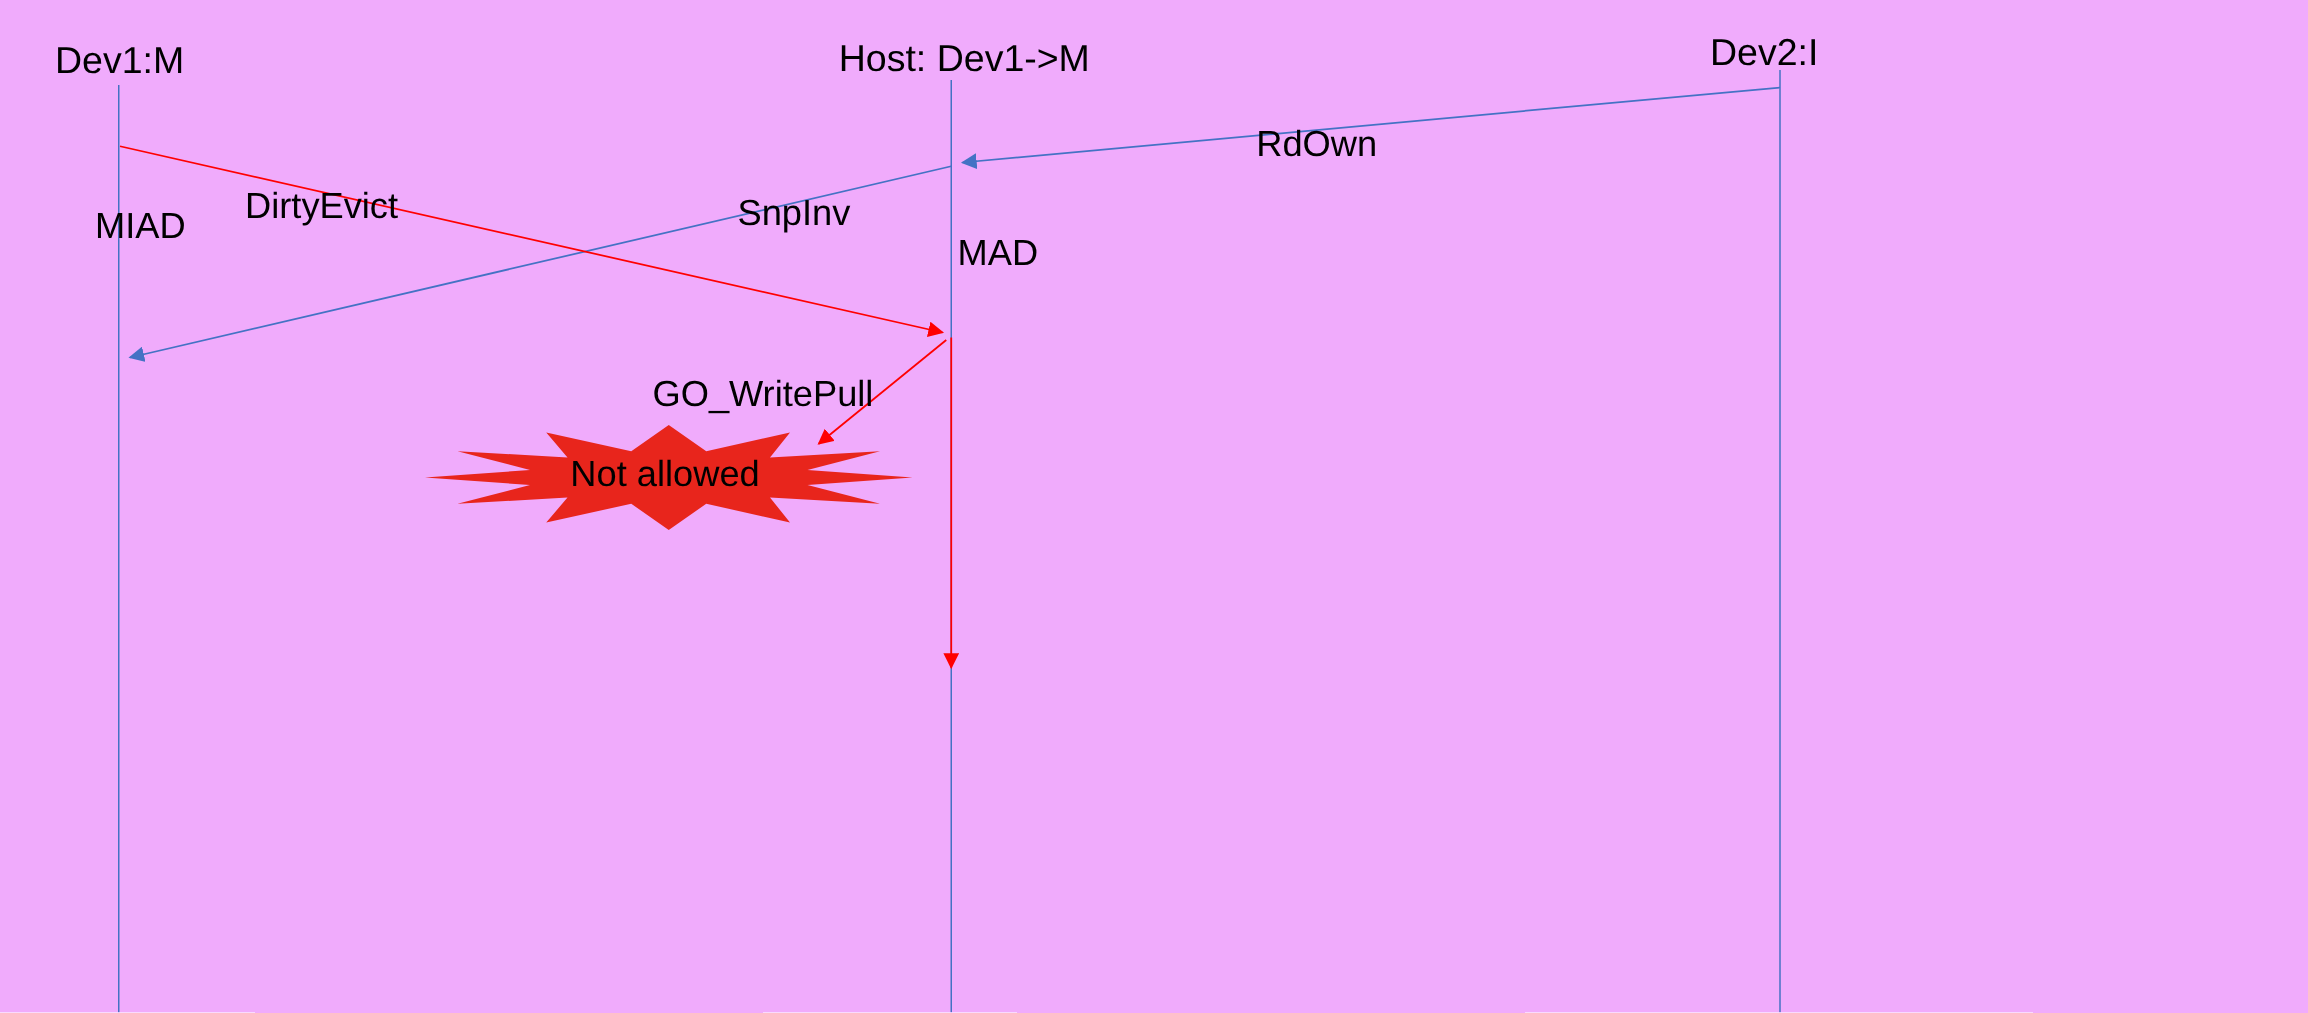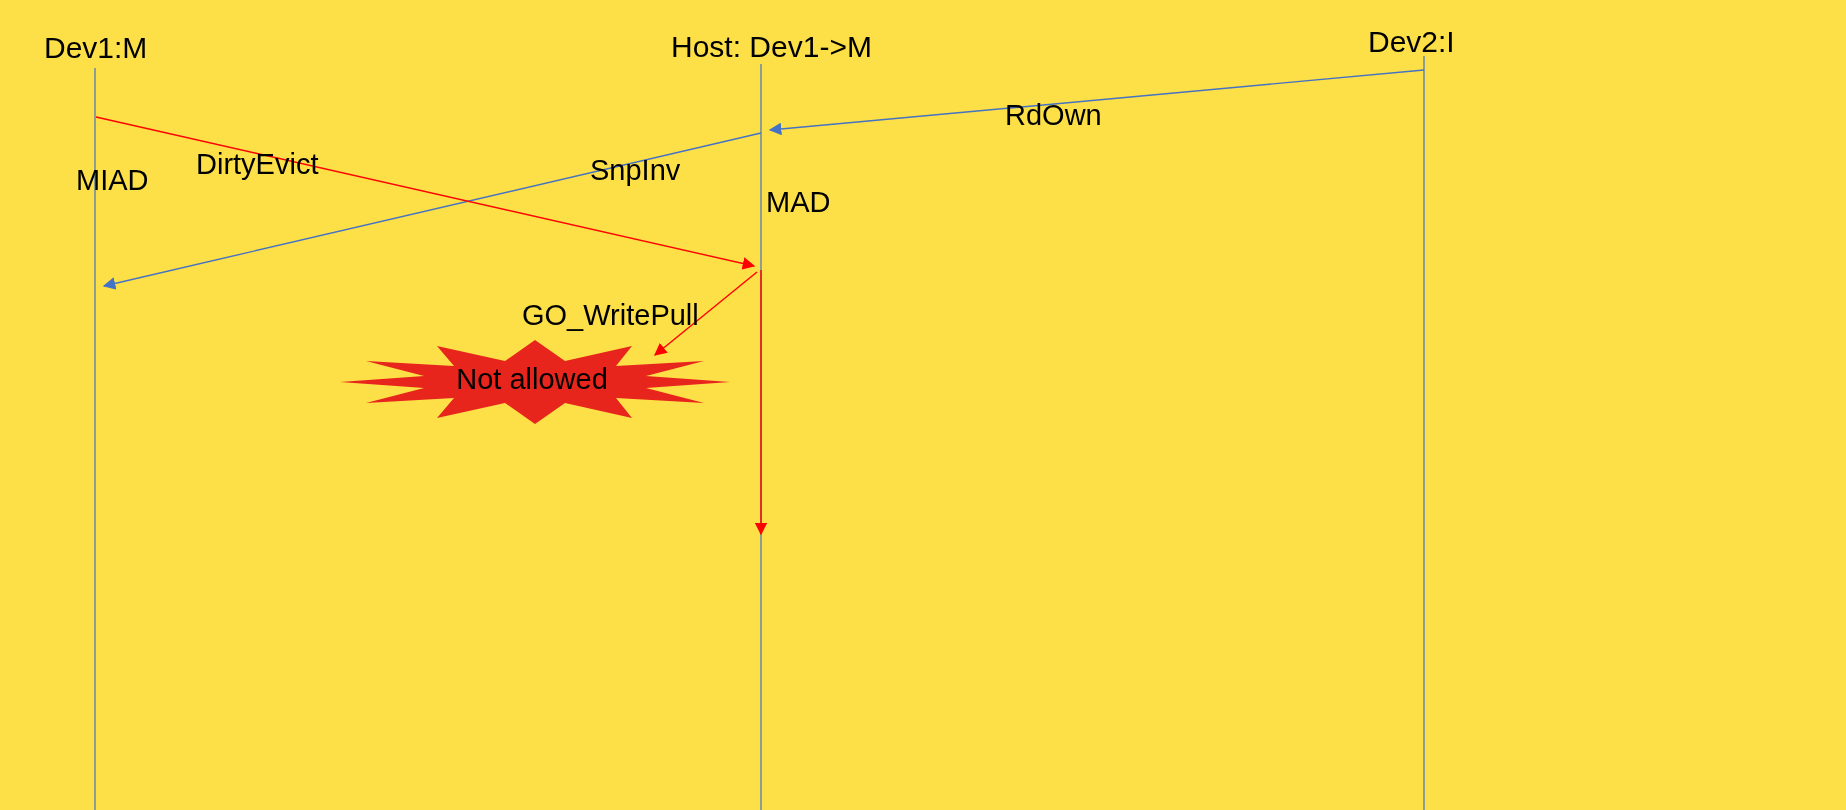--- a/index.html
+++ b/index.html
@@ -4,21 +4,21 @@
 <style>
   html, body {
     margin: 0;
     padding: 0;
     background: #ffffff;
   }
   .canvas {
     position: relative;
     width: 1846px;
     height: 810px;
-    background: #fde047;
+    background: #f0abfc;
     overflow: hidden;
     font-family: "Liberation Sans", sans-serif;
   }
   svg { display: block; }
   text {
     font-family: "Liberation Sans", sans-serif;
     fill: #000000;
   }
   .lifeline-label { font-size: 30px; }
   .msg-label      { font-size: 29px; }

